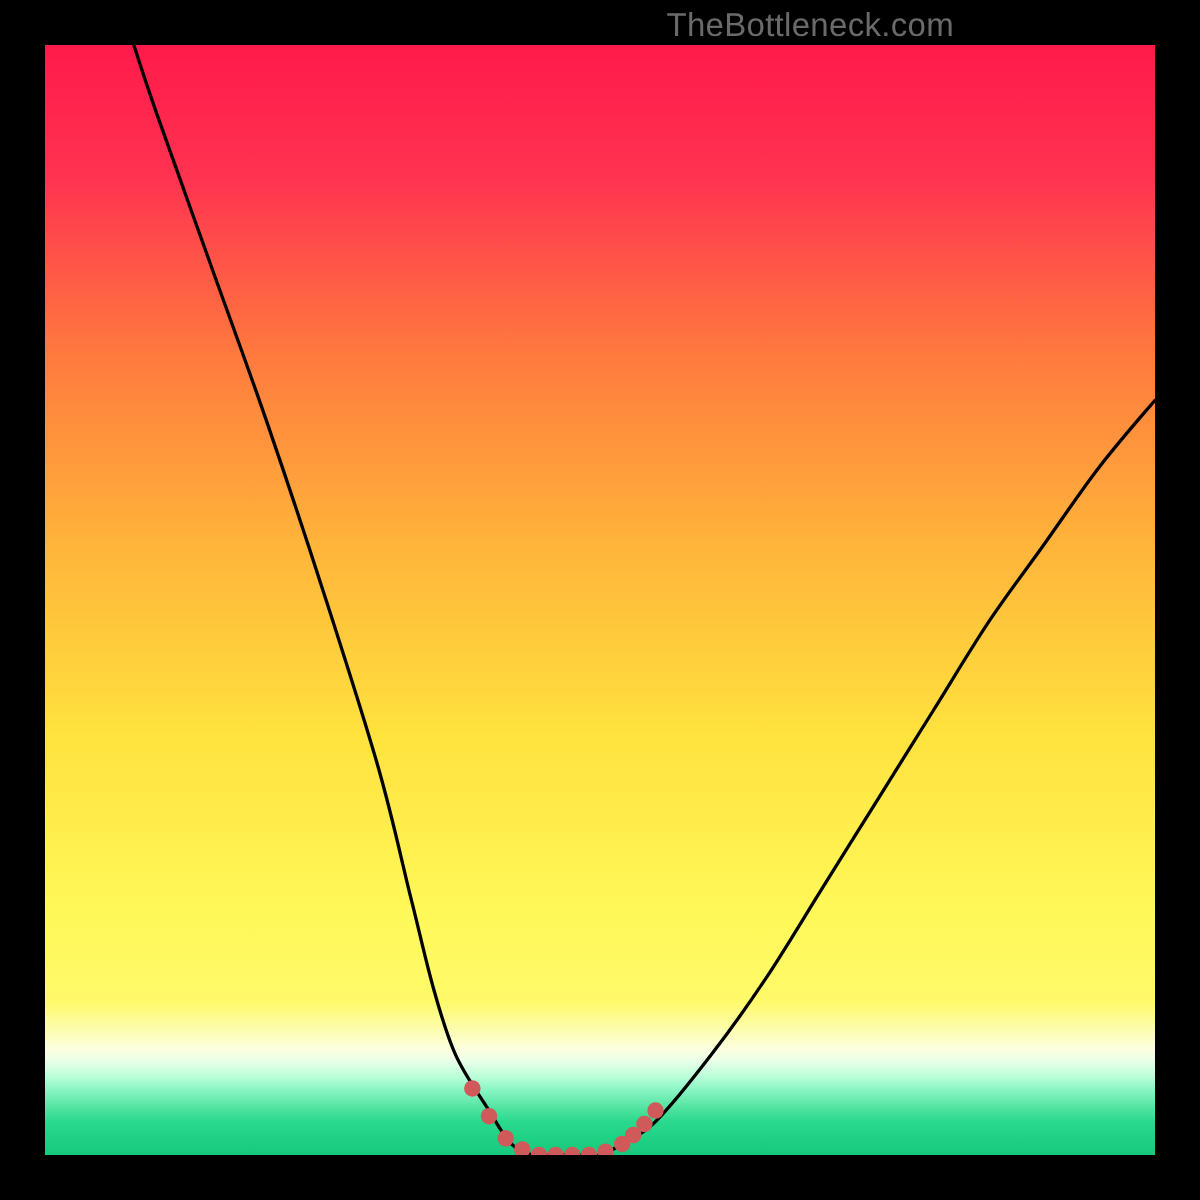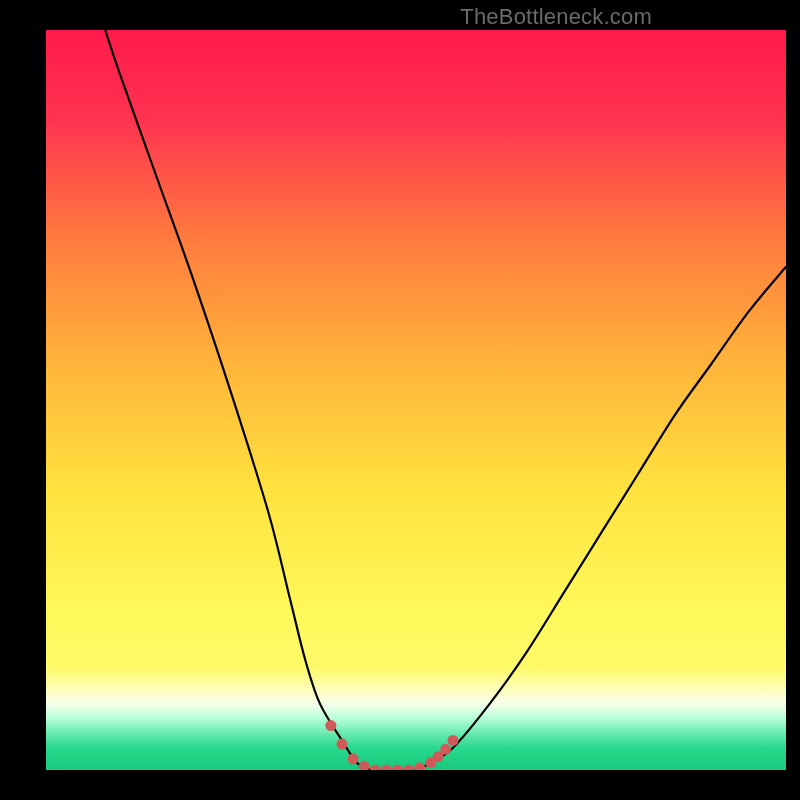--- a/index.html
+++ b/index.html
@@ -1,21 +1,21 @@
 <!DOCTYPE html>
 <html><head>
 <meta charset="utf-8">
 <style>
   * { margin: 0; padding: 0; box-sizing: border-box; }
   html, body { width: 800px; height: 800px; overflow: hidden; }
   body { background: #000; font-family: Arial, Helvetica, sans-serif; }
 
   .frame {
     position: absolute;
-    top: 0; left: 16px;
+    top: 0; left: 0;
     width: 648px; height: 800px;
     background: #000;
   }
   .plot {
     position: absolute;
     top: 30px;
     left: 30px;
     width: 740px;
     height: 740px;
     overflow: hidden;

